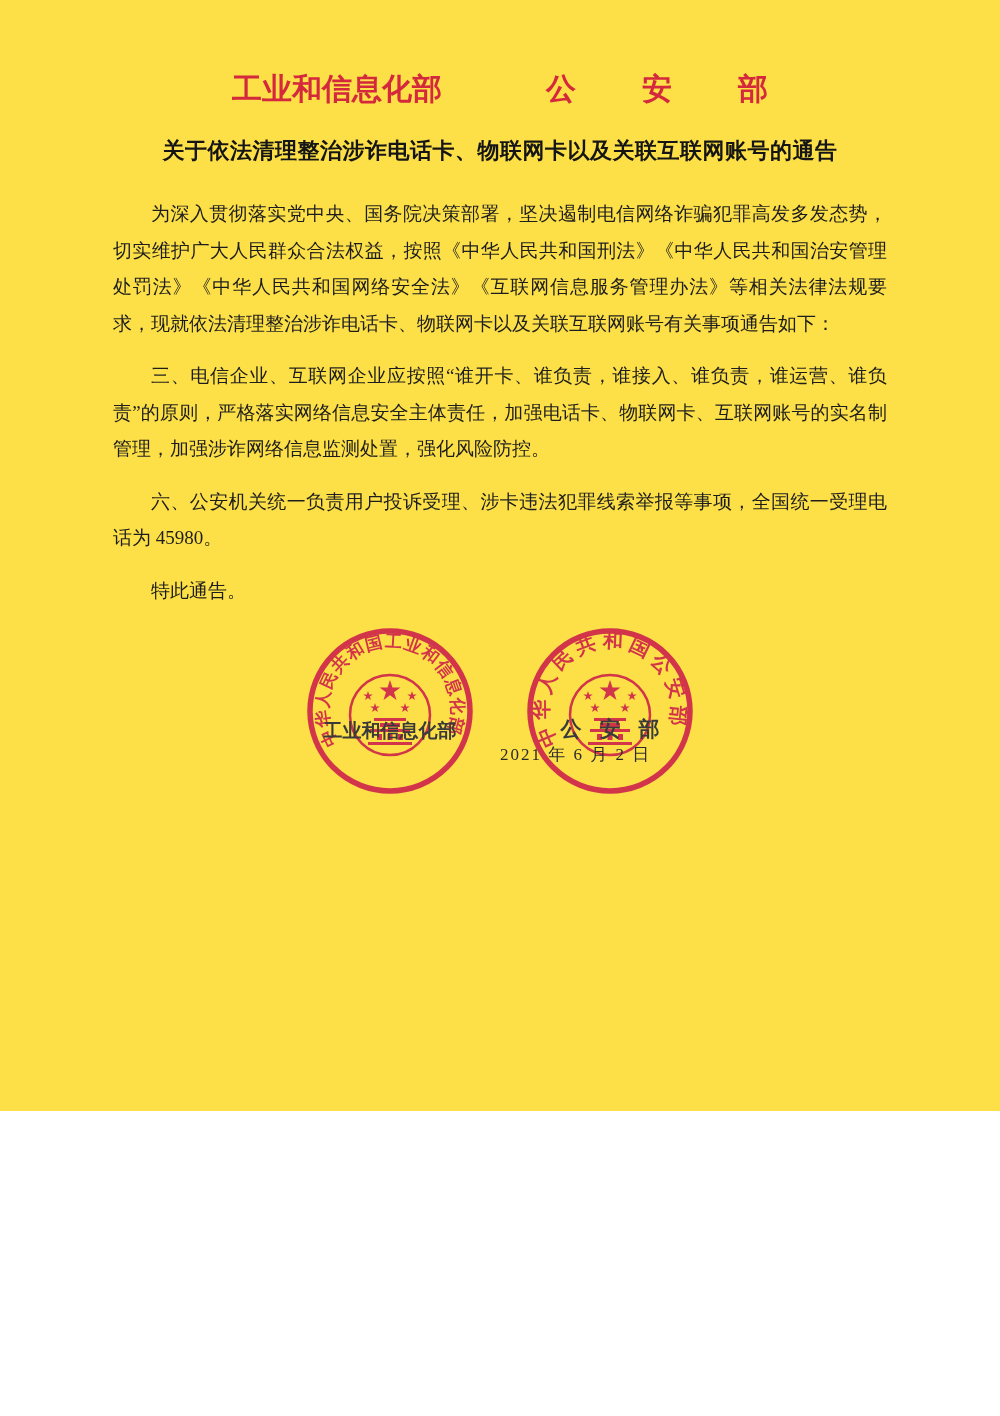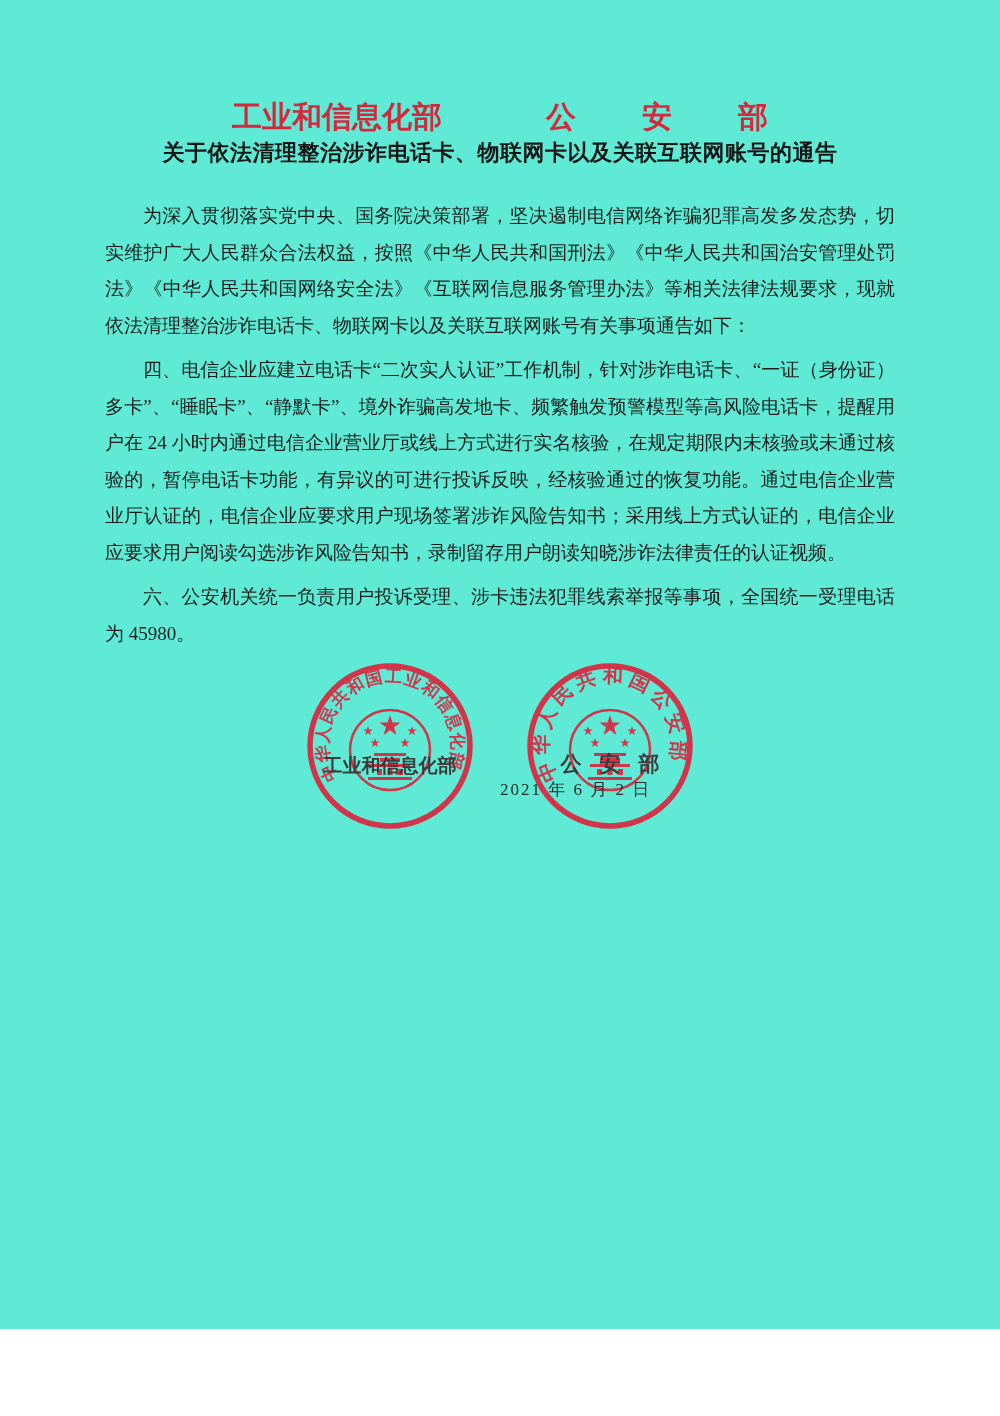--- a/index.html
+++ b/index.html
@@ -9,63 +9,63 @@
   }
   body {
     width: 1000px;
     height: 1416px;
     overflow: hidden;
     font-family: "Liberation Serif", "DejaVu Serif", serif;
   }
   .page {
     position: relative;
     width: 1000px;
-    height: 1329px;
-    background: #5eead4;
+    height: 1111px;
+    background: #fde047;
     box-sizing: border-box;
-    padding: 100px 97px 0 97px;
+    padding: 72px 97px 0 97px;
     color: #1d1d1d;
   }
   
   .ministries {
     display: flex;
     justify-content: center;
     align-items: baseline;
     gap: 104px;
     color: #d4293d;
     font-weight: bold;
     font-size: 30px;
     line-height: 34px;
     white-space: nowrap;
   }
   .ministry-right {
     letter-spacing: 66px;
     margin-right: -66px;
   }
   
   .doc-title {
-    margin: 4px 0 0 0;
+    margin: 30px 0 0 0;
     text-align: center;
     font-size: 22px;
     line-height: 30px;
     font-weight: bold;
     color: #151515;
     letter-spacing: 0.5px;
     white-space: nowrap;
   }
   
   .doc-body {
     margin-top: 30px;
     font-size: 19px;
     line-height: 36.5px;
     text-align: justify;
     color: #1d1d1d;
   }
   .doc-body p {
-    margin: 8px;
+    margin: 16px;
     text-indent: 2em;
   }
   
   .seal-row {
     position: relative;
     display: flex;
     justify-content: center;
     gap: 48px;
     margin-top: 4px;
   }
@@ -117,22 +117,23 @@
 
   <div class="ministries">
     <span class="ministry-left">工业和信息化部</span>
     <span class="ministry-right">公安部</span>
   </div>
 
   <h1 class="doc-title">关于依法清理整治涉诈电话卡、物联网卡以及关联互联网账号的通告</h1>
 
   <div class="doc-body">
     <p>为深入贯彻落实党中央、国务院决策部署，坚决遏制电信网络诈骗犯罪高发多发态势，切实维护广大人民群众合法权益，按照《中华人民共和国刑法》《中华人民共和国治安管理处罚法》《中华人民共和国网络安全法》《互联网信息服务管理办法》等相关法律法规要求，现就依法清理整治涉诈电话卡、物联网卡以及关联互联网账号有关事项通告如下：</p>
-    <p>四、电信企业应建立电话卡“二次实人认证”工作机制，针对涉诈电话卡、“一证（身份证）多卡”、“睡眠卡”、“静默卡”、境外诈骗高发地卡、频繁触发预警模型等高风险电话卡，提醒用户在 24 小时内通过电信企业营业厅或线上方式进行实名核验，在规定期限内未核验或未通过核验的，暂停电话卡功能，有异议的可进行投诉反映，经核验通过的恢复功能。通过电信企业营业厅认证的，电信企业应要求用户现场签署涉诈风险告知书；采用线上方式认证的，电信企业应要求用户阅读勾选涉诈风险告知书，录制留存用户朗读知晓涉诈法律责任的认证视频。</p>
+    <p>三、电信企业、互联网企业应按照“谁开卡、谁负责，谁接入、谁负责，谁运营、谁负责”的原则，严格落实网络信息安全主体责任，加强电话卡、物联网卡、互联网账号的实名制管理，加强涉诈网络信息监测处置，强化风险防控。</p>
     <p>六、公安机关统一负责用户投诉受理、涉卡违法犯罪线索举报等事项，全国统一受理电话为 45980。</p>
+    <p>特此通告。</p>
   </div>
 
   <div class="seal-row">
 
     <div class="seal">
       <svg viewBox="0 0 172 172" aria-hidden="true">
         <defs>
           <path id="star-a" d="M0,-1 L0.225,-0.309 L0.951,-0.309 L0.363,0.118 L0.588,0.809 L0,0.382 L-0.588,0.809 L-0.363,0.118 L-0.951,-0.309 L-0.225,-0.309 Z" fill="#d2344a"></path>
           <path id="arc-a" d="M 34,118 A 62,62 0 1 1 138,118" fill="none"></path>
         </defs>

